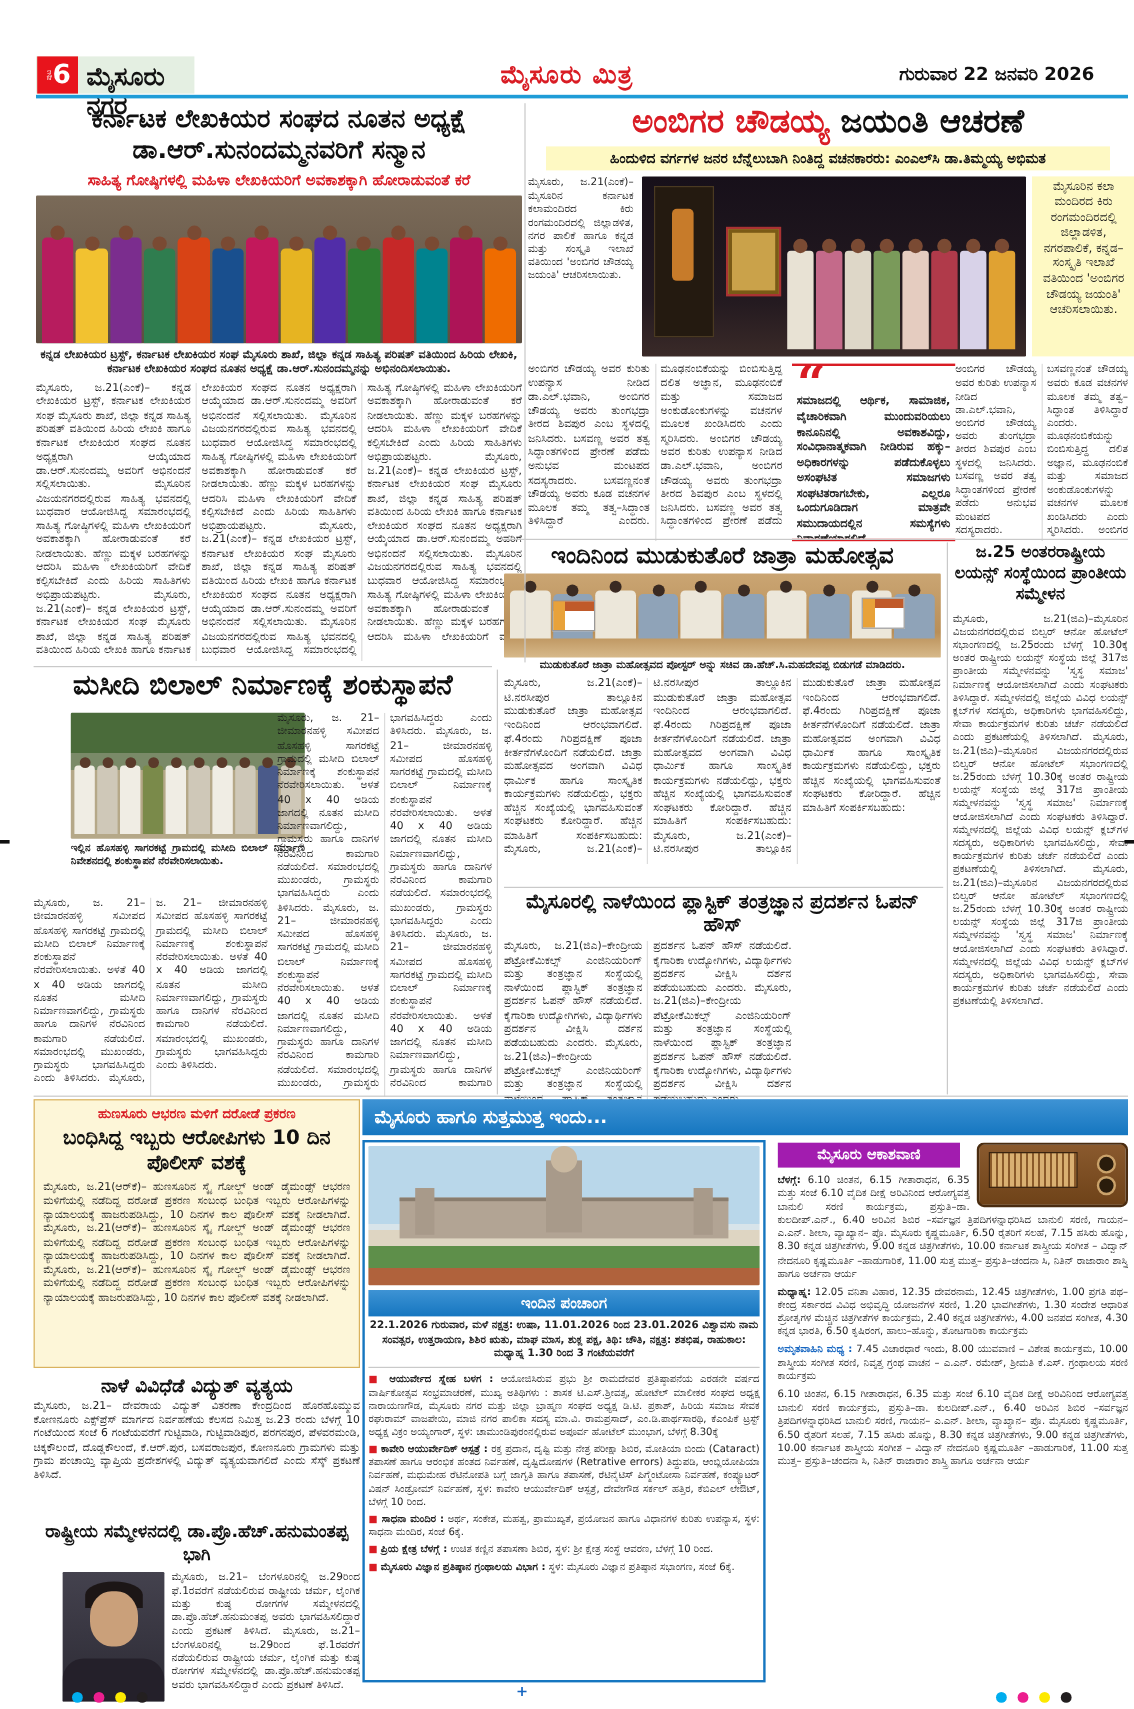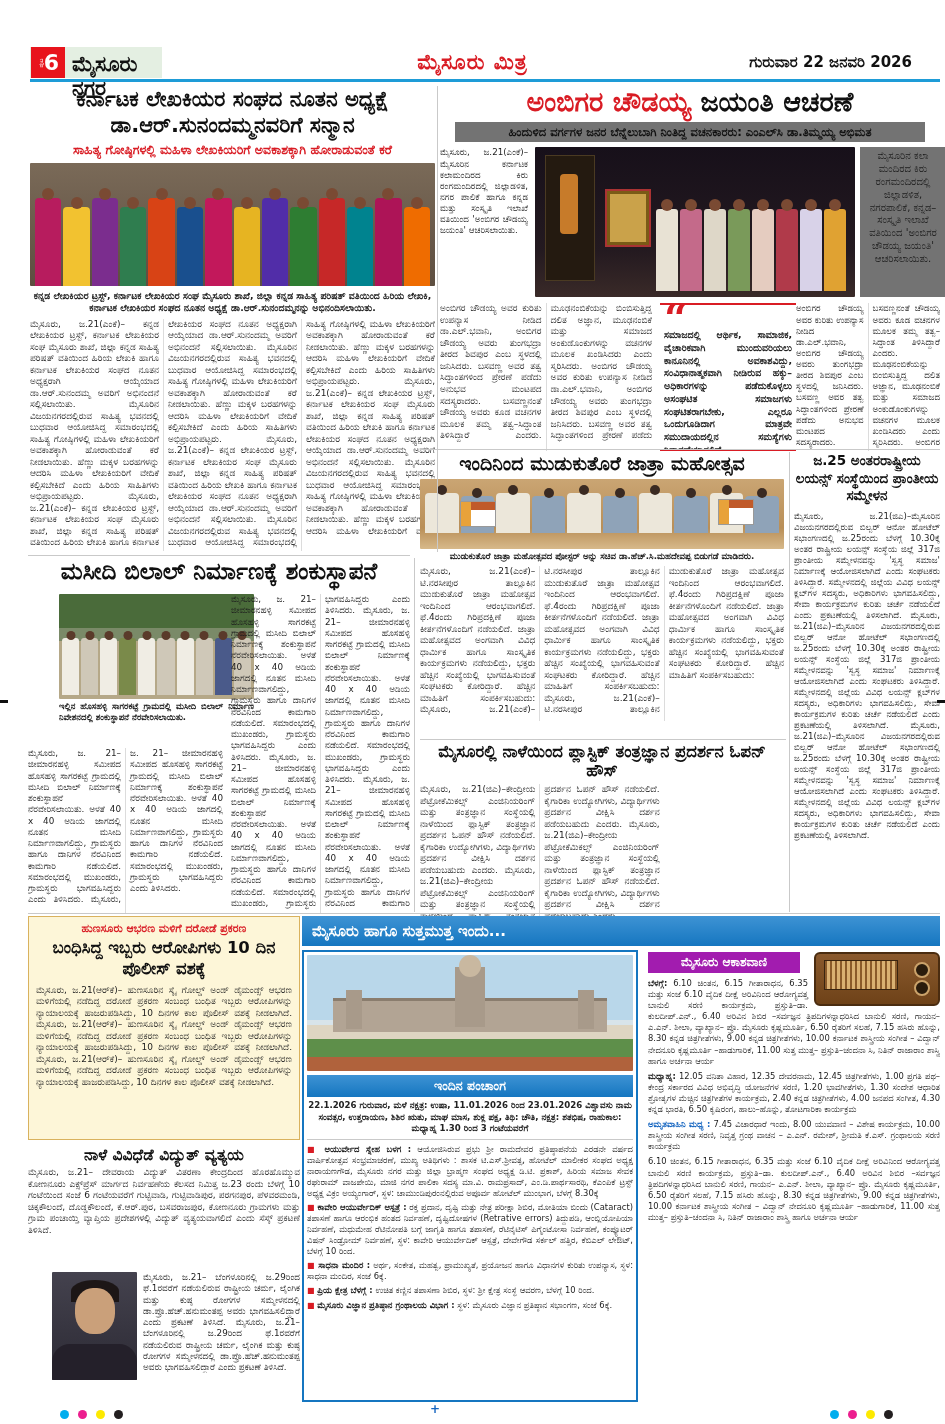--- a/index.html
+++ b/index.html
@@ -65,21 +65,21 @@
   .palace-tower::before{content:"";position:absolute;top:-12px;left:50%;transform:translateX(-50%);width:22px;height:22px;border-radius:50%;background:#c9b8a0;}
   .palace-side{position:absolute;bottom:36%;width:16px;height:34%;background:#a89a8a;}
   .ph-radio{background:linear-gradient(#8a5a2e,#6e4218);border-radius:6px;border:2px solid #4a2c10;}
   .radio-grille{position:absolute;left:8px;top:6px;right:40px;bottom:14px;background:repeating-linear-gradient(90deg,#8a5a2a 0 2px,#d9b072 2px 5px);border:1px solid #3a2410;}
   .radio-knob{position:absolute;width:12px;height:12px;border-radius:50%;background:#2a1c0c;border:2px solid #caa26a;}
   .ph-head{background:linear-gradient(#44424e,#2c2a34);}
   .face{position:absolute;left:50%;top:16px;transform:translateX(-50%);width:40px;height:46px;border-radius:45%;background:#caa07a;}
   .hair{position:absolute;left:50%;top:8px;transform:translateX(-50%);width:48px;height:22px;border-radius:50% 50% 0 0;background:#1c1616;}
   .shoulders{position:absolute;bottom:0;left:0;right:0;height:36px;background:#24202a;border-radius:18px 18px 0 0;}
   
-  .cream-bar{background:#737373;}
+  .cream-bar{background:#fef9c3;}
   .blue-bar{background:linear-gradient(#3e93d4,#1576c0);color:#fff;font-weight:bold;}
   .red-banner{background:#a21caf;color:#fff;font-weight:bold;text-align:center;}
   .yellow-box{background:#fdf6d8;border:1px solid #d9b25e;}
   .quote-box{border-top:2px solid #d91c24;border-bottom:2px solid #d91c24;padding:2px 4px;background:#fff;}
   .qmark{font-family:"DejaVu Serif",serif;font-size:42px;line-height:0.6;color:#d91c24;font-weight:bold;display:block;height:22px;}
   .quote-txt{font-size:9.4px;font-weight:bold;line-height:1.35;text-align:justify;color:#222;}
   .ev{margin:0 0 3px 0;}
   .ev b::before{content:"■ ";color:#d91c24;font-size:8px;}
   .lead-b{font-weight:bold;}
   .lead-blue{font-weight:bold;color:#1565c0;}
@@ -222,20 +222,21 @@
     <div class="hl" style="font-size:16.5px;line-height:1.3;margin-top:2px;">ಬಂಧಿಸಿದ್ದ ಇಬ್ಬರು ಆರೋಪಿಗಳು 10 ದಿನ ಪೊಲೀಸ್ ವಶಕ್ಕೆ</div>
     <div class="body-txt" style="margin-top:5px;height:138px;">ಮೈಸೂರು, ಜ.21(ಆರ್‌ಕೆ)– ಹುಣಸೂರಿನ ಸ್ಕೈ ಗೋಲ್ಡ್ ಅಂಡ್ ಡೈಮಂಡ್ಸ್ ಆಭರಣ ಮಳಿಗೆಯಲ್ಲಿ ನಡೆದಿದ್ದ ದರೋಡೆ ಪ್ರಕರಣ ಸಂಬಂಧ ಬಂಧಿತ ಇಬ್ಬರು ಆರೋಪಿಗಳನ್ನು ನ್ಯಾಯಾಲಯಕ್ಕೆ ಹಾಜರುಪಡಿಸಿದ್ದು, 10 ದಿನಗಳ ಕಾಲ ಪೊಲೀಸ್ ವಶಕ್ಕೆ ನೀಡಲಾಗಿದೆ. ಮೈಸೂರು, ಜ.21(ಆರ್‌ಕೆ)– ಹುಣಸೂರಿನ ಸ್ಕೈ ಗೋಲ್ಡ್ ಅಂಡ್ ಡೈಮಂಡ್ಸ್ ಆಭರಣ ಮಳಿಗೆಯಲ್ಲಿ ನಡೆದಿದ್ದ ದರೋಡೆ ಪ್ರಕರಣ ಸಂಬಂಧ ಬಂಧಿತ ಇಬ್ಬರು ಆರೋಪಿಗಳನ್ನು ನ್ಯಾಯಾಲಯಕ್ಕೆ ಹಾಜರುಪಡಿಸಿದ್ದು, 10 ದಿನಗಳ ಕಾಲ ಪೊಲೀಸ್ ವಶಕ್ಕೆ ನೀಡಲಾಗಿದೆ. ಮೈಸೂರು, ಜ.21(ಆರ್‌ಕೆ)– ಹುಣಸೂರಿನ ಸ್ಕೈ ಗೋಲ್ಡ್ ಅಂಡ್ ಡೈಮಂಡ್ಸ್ ಆಭರಣ ಮಳಿಗೆಯಲ್ಲಿ ನಡೆದಿದ್ದ ದರೋಡೆ ಪ್ರಕರಣ ಸಂಬಂಧ ಬಂಧಿತ ಇಬ್ಬರು ಆರೋಪಿಗಳನ್ನು ನ್ಯಾಯಾಲಯಕ್ಕೆ ಹಾಜರುಪಡಿಸಿದ್ದು, 10 ದಿನಗಳ ಕಾಲ ಪೊಲೀಸ್ ವಶಕ್ಕೆ ನೀಡಲಾಗಿದೆ.</div>
   </div>
 
   <div class="abs" style="left:28px;top:1146px;width:272px;">
     <div class="hl" style="font-size:15.5px;">ನಾಳೆ ವಿವಿಧೆಡೆ ವಿದ್ಯುತ್ ವ್ಯತ್ಯಯ</div>
     <div class="body-txt" style="margin-top:3px;height:98px;">ಮೈಸೂರು, ಜ.21– ದೇವರಾಯ ವಿದ್ಯುತ್ ವಿತರಣಾ ಕೇಂದ್ರದಿಂದ ಹೊರಹೊಮ್ಮುವ ಕೋಣನೂರು ಎಕ್ಸ್‌ಪ್ರೆಸ್ ಮಾರ್ಗದ ನಿರ್ವಹಣೆಯ ಕೆಲಸದ ನಿಮಿತ್ತ ಜ.23 ರಂದು ಬೆಳಗ್ಗೆ 10 ಗಂಟೆಯಿಂದ ಸಂಜೆ 6 ಗಂಟೆಯವರೆಗೆ ಗುಟ್ಟಿವಾಡಿ, ಗುಟ್ಟಿವಾಡಿಪುರ, ಪರಗನಪುರ, ಪೆಳವರಮಂಡಿ, ಚಿಕ್ಕಕೌಲಂದೆ, ದೊಡ್ಡಕೌಲಂದೆ, ಕೆ.ಆರ್.ಪುರ, ಬಸವರಾಜಪುರ, ಕೋಣನೂರು ಗ್ರಾಮಗಳು ಮತ್ತು ಗ್ರಾಮ ಪಂಚಾಯ್ತಿ ವ್ಯಾಪ್ತಿಯ ಪ್ರದೇಶಗಳಲ್ಲಿ ವಿದ್ಯುತ್ ವ್ಯತ್ಯಯವಾಗಲಿದೆ ಎಂದು ಸೆಸ್ಕ್ ಪ್ರಕಟಣೆ ತಿಳಿಸಿದೆ.</div>
   </div>
 
   <div class="abs" style="left:28px;top:1268px;width:272px;">
+    <div class="hl" style="font-size:14.5px;line-height:1.3;">ರಾಷ್ಟ್ರೀಯ ಸಮ್ಮೇಳನದಲ್ಲಿ ಡಾ.ಪ್ರೊ.ಹೆಚ್.ಹನುಮಂತಪ್ಪ ಭಾಗಿ</div>
     <div style="margin-top:4px;height:112px;overflow:hidden;margin-left:24px;">
       <div class="photo ph-head" style="float:left;width:85px;height:108px;margin-right:6px;">
         <div class="hair"></div>
           <div class="face"></div>
           <div class="shoulders"></div>
       </div>
       <div class="body-txt" style="font-size:8.8px;">ಮೈಸೂರು, ಜ.21– ಬೆಂಗಳೂರಿನಲ್ಲಿ ಜ.29ರಿಂದ ಫೆ.1ರವರೆಗೆ ನಡೆಯಲಿರುವ ರಾಷ್ಟ್ರೀಯ ಚರ್ಮ, ಲೈಂಗಿಕ ಮತ್ತು ಕುಷ್ಠ ರೋಗಗಳ ಸಮ್ಮೇಳನದಲ್ಲಿ ಡಾ.ಪ್ರೊ.ಹೆಚ್.ಹನುಮಂತಪ್ಪ ಅವರು ಭಾಗವಹಿಸಲಿದ್ದಾರೆ ಎಂದು ಪ್ರಕಟಣೆ ತಿಳಿಸಿದೆ. ಮೈಸೂರು, ಜ.21– ಬೆಂಗಳೂರಿನಲ್ಲಿ ಜ.29ರಿಂದ ಫೆ.1ರವರೆಗೆ ನಡೆಯಲಿರುವ ರಾಷ್ಟ್ರೀಯ ಚರ್ಮ, ಲೈಂಗಿಕ ಮತ್ತು ಕುಷ್ಠ ರೋಗಗಳ ಸಮ್ಮೇಳನದಲ್ಲಿ ಡಾ.ಪ್ರೊ.ಹೆಚ್.ಹನುಮಂತಪ್ಪ ಅವರು ಭಾಗವಹಿಸಲಿದ್ದಾರೆ ಎಂದು ಪ್ರಕಟಣೆ ತಿಳಿಸಿದೆ.</div>
     </div>
   </div>
 

